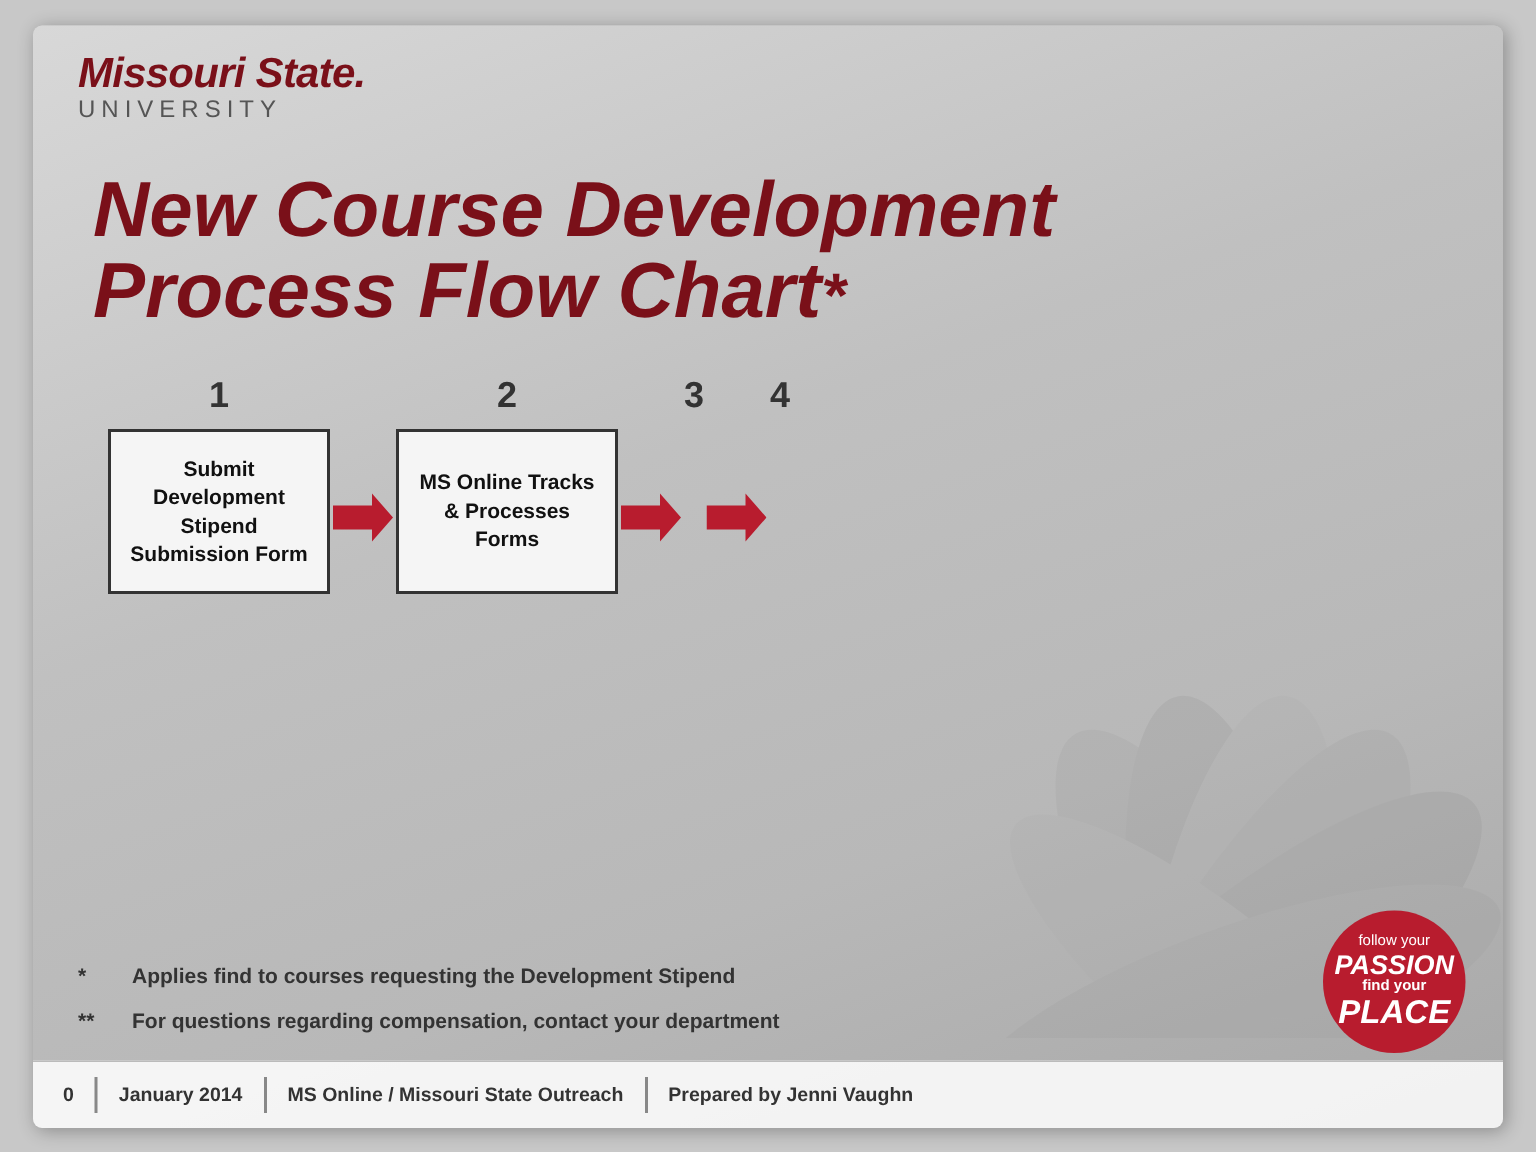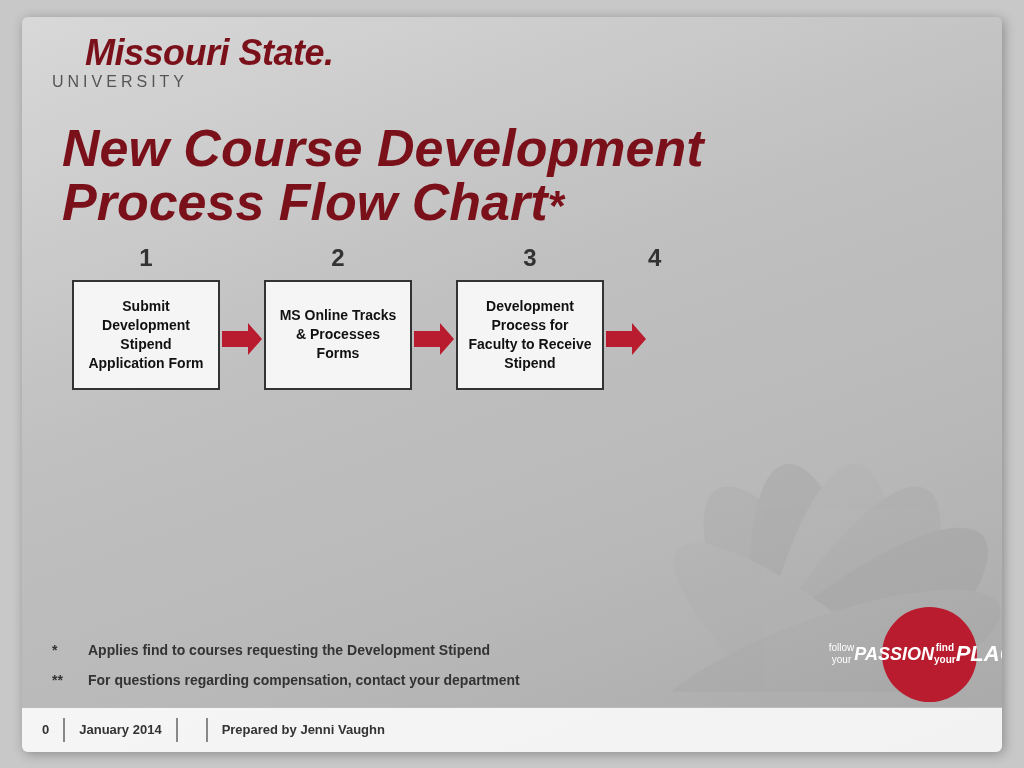--- a/index.html
+++ b/index.html
@@ -47,27 +47,26 @@
       border-bottom: none;
     }
 
     .logo-area {
       display: flex;
       flex-direction: column;
       align-items: flex-start;
     }
 
     .logo-text {
-      font-size: 36px;
+      font-size: 28px;
       font-weight: 900;
       color: #7a1019;
       font-style: italic;
       line-height: 1;
       letter-spacing: -0.5px;
-      margin-left: 33px;
     }
 
     .logo-subtitle {
       font-size: 16px;
       letter-spacing: 4px;
       color: #555;
       margin-top: 2px;
       font-weight: normal;
       font-style: normal;
     }
@@ -75,21 +74,21 @@
     
     .main-content {
       padding: 20px 40px 10px 40px;
     }
 
     .title {
       font-size: 52px;
       font-weight: 900;
       color: #7a1019;
       line-height: 1.05;
-      margin-bottom: 14px;
+      margin-bottom: 28px;
       font-style: italic;
     }
 
     
     .flow-chart {
       display: flex;
       align-items: flex-start;
       justify-content: flex-start;
       gap: 0;
       padding: 0 10px;
@@ -211,21 +210,21 @@
     
     .passion-badge {
       position: absolute;
       bottom: 50px;
       right: 25px;
       width: 95px;
       height: 95px;
       background: #b81c2e;
       border-radius: 50%;
       display: flex;
-      flex-direction: row;
+      flex-direction: column;
       align-items: center;
       justify-content: center;
       color: white;
       text-align: center;
       line-height: 1.2;
       padding: 10px;
     }
 
     .passion-badge .follow-your {
       font-size: 10px;
@@ -280,21 +279,21 @@
 
   <div class="main-content">
     <div class="title">
       New Course Development<br>Process Flow Chart<span style="font-size:42px">*</span>
     </div>
 
     <div class="flow-chart">
 
       <div class="flow-step">
         <div class="step-number">1</div>
-        <div class="step-box">Submit Development Stipend Application Form</div>
+        <div class="step-box">Submit Development Stipend Submission Form</div>
       </div>
 
       <div class="arrow-container">
         <div class="arrow-spacer"></div>
         <div class="arrow">
           <svg viewBox="0 0 40 36" xmlns="http://www.w3.org/2000/svg">
             <polygon points="0,10 26,10 26,2 40,18 26,34 26,26 0,26" fill="#b81c2e"></polygon>
           </svg>
         </div>
       </div>
@@ -308,21 +307,20 @@
         <div class="arrow-spacer"></div>
         <div class="arrow">
           <svg viewBox="0 0 40 36" xmlns="http://www.w3.org/2000/svg">
             <polygon points="0,10 26,10 26,2 40,18 26,34 26,26 0,26" fill="#b81c2e"></polygon>
           </svg>
         </div>
       </div>
 
       <div class="flow-step">
         <div class="step-number">3</div>
-        <div class="step-box">Development Process for Faculty to Receive Stipend</div>
       </div>
 
       <div class="arrow-container">
         <div class="arrow-spacer"></div>
         <div class="arrow">
           <svg viewBox="0 0 40 36" xmlns="http://www.w3.org/2000/svg">
             <polygon points="0,10 26,10 26,2 40,18 26,34 26,26 0,26" fill="#b81c2e"></polygon>
           </svg>
         </div>
       </div>
@@ -350,17 +348,18 @@
     <div class="passion-text">PASSION</div>
     <div class="find-your">find your</div>
     <div class="place-text">PLACE</div>
   </div>
 
   <div class="footer-bar">
     <div class="footer-section">0</div>
     <div class="footer-divider"></div>
     <div class="footer-section">January 2014</div>
     <div class="footer-divider"></div>
+    <div class="footer-section">MS Online / Missouri State Outreach</div>
     <div class="footer-divider"></div>
     <div class="footer-section">Prepared by Jenni Vaughn</div>
   </div>
 
 </div>
 
 </body></html>

